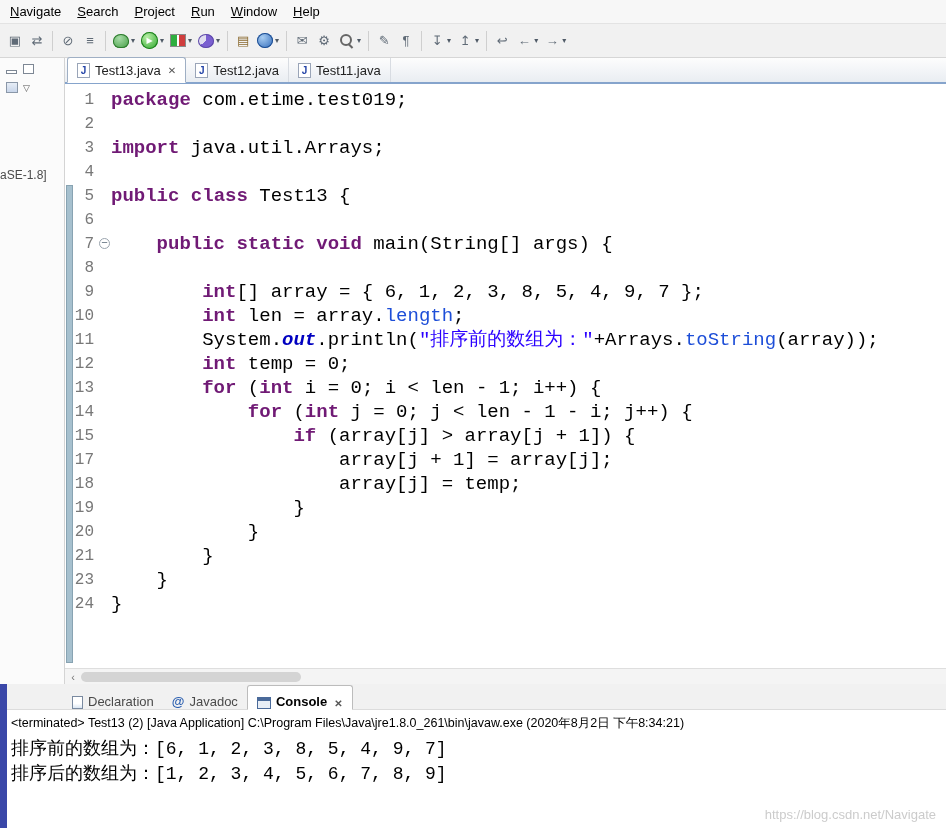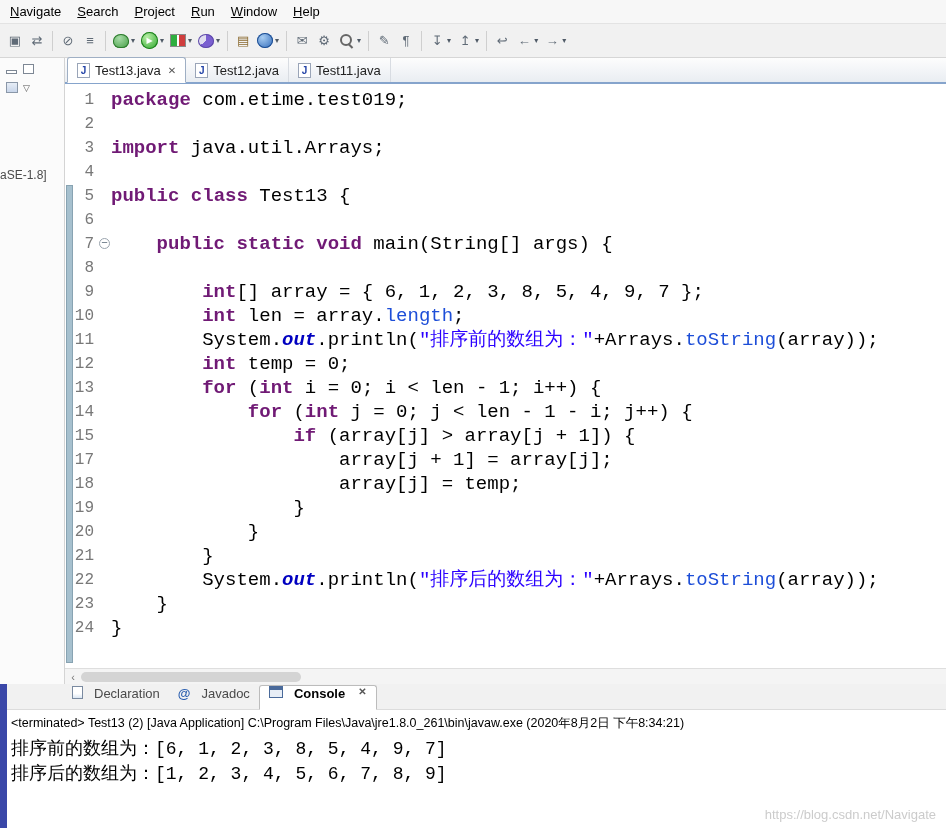--- a/index.html
+++ b/index.html
@@ -60,21 +60,21 @@
   .tk-sm{color:#1d4ed8;}
 
   .hscroll{position:absolute;left:0;right:0;bottom:0;height:16px;background:#f4f4f4;border-top:1px solid #dedede;display:flex;align-items:center}
   .hs-arrow{width:16px;text-align:center;font-size:11px;color:#777}
   .hs-thumb{width:220px;height:10px;background:#d4d4d4;border-radius:5px}
 
   
   .console-panel{position:absolute;left:7px;top:684px;right:0;bottom:0;background:#fff}
   .left-blue-bar{position:absolute;left:0;top:684px;width:7px;bottom:0;background:#3a47a8}
   .console-tabbar{height:26px;background:#f1f1f1;border-bottom:1px solid #dcdcdc;display:flex;align-items:flex-end;padding-left:56px}
-  .ctab{display:flex;align-items:flex-start;gap:11px;height:23px;padding:0 9px;font-size:13px;color:#4a4a4a}
+  .ctab{display:flex;align-items:flex-end;gap:5px;height:23px;padding:0 9px;font-size:13px;color:#4a4a4a}
   .ctab.active{background:#fff;border:1px solid #bcbcbc;border-bottom:1px solid #fff;border-radius:3px 3px 0 0;color:#000;font-weight:bold;height:25px;margin-bottom:-1px}
   .cicon{display:inline-flex;align-items:center;justify-content:center}
   .ic-declaration{width:11px;height:13px;border:1px solid #7a8aa0;background:linear-gradient(#fff 60%,#dbe6f2)}
   .ic-javadoc{color:#2b5fb0;font-weight:bold;font-size:13px}
   .ic-console{width:14px;height:12px;background:#e8eef6;border:1px solid #4a6a9a;border-top:4px solid #4a6a9a}
   .console-status{font-size:12.5px;padding:5px 4px 2px;white-space:nowrap}
   .console-output{font-family:"Liberation Mono","DejaVu Sans Mono",monospace;font-size:18px;line-height:25px;padding:3px 4px}
   .cline{white-space:pre}
 
   .watermark{position:absolute;right:10px;bottom:6px;font-size:13px;color:rgba(175,175,175,.65)}
@@ -214,21 +214,20 @@
         <div class="line"><span class="lnum">11</span><span class="fold"></span><span class="codetext"><span class="tk-p">        System.</span><span class="tk-sf">out</span><span class="tk-p">.println(</span><span class="tk-s">"排序前的数组为："</span><span class="tk-p">+Arrays.</span><span class="tk-sm">toString</span><span class="tk-p">(array));</span></span></div>
         <div class="line"><span class="lnum">12</span><span class="fold"></span><span class="codetext"><span class="tk-p">        </span><span class="tk-k">int</span><span class="tk-p"> temp = 0;</span></span></div>
         <div class="line"><span class="lnum">13</span><span class="fold"></span><span class="codetext"><span class="tk-p">        </span><span class="tk-k">for</span><span class="tk-p"> (</span><span class="tk-k">int</span><span class="tk-p"> i = 0; i &lt; len - 1; i++) {</span></span></div>
         <div class="line"><span class="lnum">14</span><span class="fold"></span><span class="codetext"><span class="tk-p">            </span><span class="tk-k">for</span><span class="tk-p"> (</span><span class="tk-k">int</span><span class="tk-p"> j = 0; j &lt; len - 1 - i; j++) {</span></span></div>
         <div class="line"><span class="lnum">15</span><span class="fold"></span><span class="codetext"><span class="tk-p">                </span><span class="tk-k">if</span><span class="tk-p"> (array[j] &gt; array[j + 1]) {</span></span></div>
         <div class="line"><span class="lnum">17</span><span class="fold"></span><span class="codetext"><span class="tk-p">                    array[j + 1] = array[j];</span></span></div>
         <div class="line"><span class="lnum">18</span><span class="fold"></span><span class="codetext"><span class="tk-p">                    array[j] = temp;</span></span></div>
         <div class="line"><span class="lnum">19</span><span class="fold"></span><span class="codetext"><span class="tk-p">                }</span></span></div>
         <div class="line"><span class="lnum">20</span><span class="fold"></span><span class="codetext"><span class="tk-p">            }</span></span></div>
         <div class="line"><span class="lnum">21</span><span class="fold"></span><span class="codetext"><span class="tk-p">        }</span></span></div>
-        <div class="line"><span class="lnum">22</span><span class="fold"></span><span class="codetext"><span class="tk-p">        System.</span><span class="tk-sf">out</span><span class="tk-p">.println(</span><span class="tk-s">"排序后的数组为："</span><span class="tk-p">+Arrays.</span><span class="tk-sm">toString</span><span class="tk-p">(array));</span></span></div>
         <div class="line"><span class="lnum">23</span><span class="fold"></span><span class="codetext"><span class="tk-p">    }</span></span></div>
         <div class="line"><span class="lnum">24</span><span class="fold"></span><span class="codetext"><span class="tk-p">}</span></span></div>
       </div>
   </div>
   <div class="hscroll">
     <span class="hs-arrow">‹</span>
     <span class="hs-thumb"></span>
   </div>
 </div>
 

